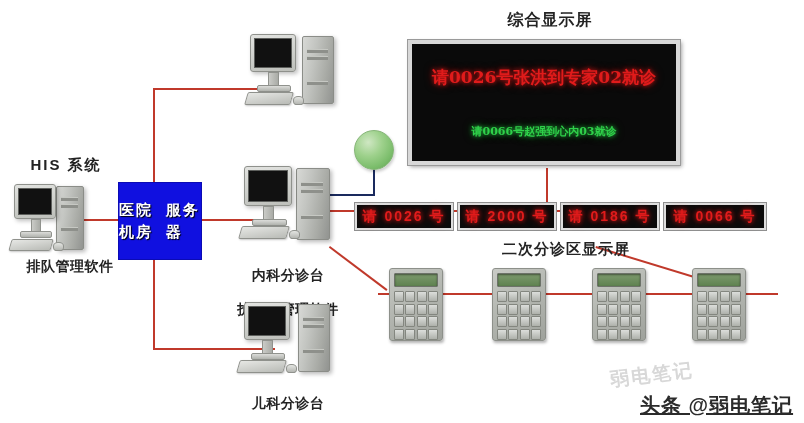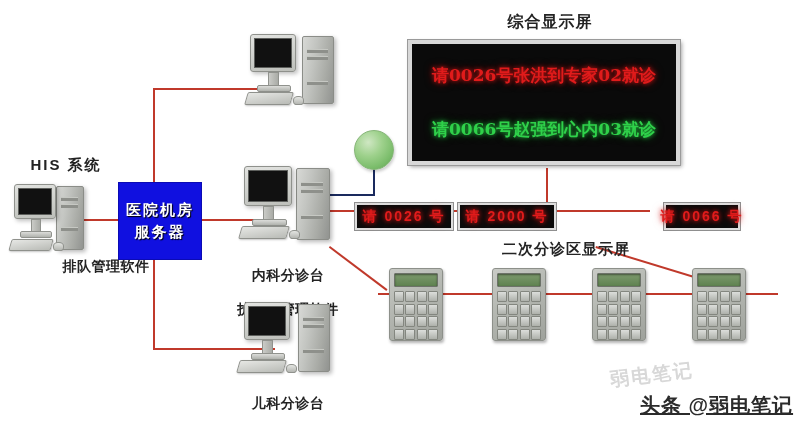--- a/index.html
+++ b/index.html
@@ -13,21 +13,21 @@
   .wire{position:absolute;background:#c0392b;}
   .wire.h{height:2px;}
   .wire.v{width:2px;}
   .wire-blue{position:absolute;background:#1a2a5e;}
   .wire-blue.h{height:2px;}
   .wire-blue.v{width:2px;}
   .wire-diag{position:absolute;height:2px;background:#c0392b;transform-origin:0 0;}
 
   
   #server{position:absolute;background:#1010e0;border:1px solid #0b0bb4;
-          display:flex;flex-direction:column;align-items:center;justify-content:center;
+          display:flex;flex-direction:row;align-items:center;justify-content:center;
           color:#fff;font-weight:bold;letter-spacing:2px;line-height:1.5;}
   #server span{display:block;text-shadow:1px 1px 1px #000;}
 
   
   #board{position:absolute;background:#0a0a0a;
          border:4px solid #d8d8d8;box-shadow:0 0 0 1px #9a9a9a, 2px 2px 4px rgba(0,0,0,.35);
          padding:4px 8px;box-sizing:border-box;
          display:flex;flex-direction:column;justify-content:space-around;}
   .ledline{font-family:"DejaVu Serif","Liberation Serif",serif;font-weight:bold;
            white-space:nowrap;letter-spacing:0px;text-align:center;}
@@ -124,21 +124,21 @@
     </div>
     <div class="mon" style="left:6px;top:2px;width:42px;height:35px;">
       <div class="scr"></div>
     </div>
     <div class="neck" style="left:23px;top:37px;width:8px;height:12px;"></div>
     <div class="base" style="left:12px;top:49px;width:30px;height:5px;"></div>
     <div class="kb" style="left:2px;top:57px;width:40px;height:10px;"></div>
     <div class="mouse" style="left:45px;top:60px;width:9px;height:7px;"></div>
   </div>
 
-  <div class="lbl" style="left:0px;top:258px;width:140px;font-size:14px;padding-left:36px;">排队管理软件</div>
+  <div class="lbl" style="left:0px;top:258px;width:140px;font-size:14px;">排队管理软件</div>
 
   <div id="server" style="left:118px;top:182px;width:82px;height:76px;font-size:15px;">
     <span>医院机房</span>
     <span>服务器</span>
   </div>
 
   <div class="pc" style="left:236px;top:34px;width:100px;height:76px;">
     <div class="tower" style="width:30px;height:66px;right:2px;top:2px;">
       <div class="bay" style="top:12px;"></div>
         <div class="bay" style="top:19px;"></div>
@@ -189,34 +189,37 @@
     <div class="mouse" style="left:54px;top:62px;width:9px;height:7px;"></div>
   </div>
 
   <div class="lbl" style="left:203px;top:378px;width:170px;font-size:14px;">
     <span>儿科分诊台</span><br>
     
   </div>
 
   <div id="sphere" style="left:354px;top:130px;width:38px;height:38px;"></div>
 
-  <div class="lbl" style="left:460px;top:12px;width:180px;font-size:16px;letter-spacing:1px;">综合显示屏</div>
+  <div class="lbl" style="left:460px;top:12px;width:180px;font-size:16px;letter-spacing:1px;font-family:Liberation Mono, monospace;">综合显示屏</div>
 
   <div id="board" style="left:408px;top:40px;width:272px;height:125px;">
     <div class="ledline led-red" style="font-size:17px;">请0026号张洪到专家02就诊</div>
-    <div class="ledline led-green" style="font-size:17px;">请0066号赵强到心内03就诊</div>
+    <div class="ledline led-green" style="font-size:11px;">请0066号赵强到心内03就诊</div>
   </div>
 
   <div class="strip" style="left:355px;top:203px;width:98px;height:27px;">
     <span>请 0026 号</span>
   </div>
   <div class="strip" style="left:458px;top:203px;width:98px;height:27px;">
     <span>请 2000 号</span>
   </div>
-  <div class="strip" style="left:664px;top:203px;width:76px;height:27px;">
+  <div class="strip" style="left:561px;top:203px;width:98px;height:27px;">
+    <span>请 0186 号</span>
+  </div>
+  <div class="strip" style="left:664px;top:203px;width:102px;height:27px;">
     <span>请 0066 号</span>
   </div>
 
   <div class="lbl" style="left:466px;top:240px;width:200px;font-size:15px;letter-spacing:1px;">二次分诊区显示屏</div>
 
   <div class="keypad" style="left:389px;top:268px;">
     <div class="kp-screen"></div>
     <div class="kp-grid">
       <div class="kp-key"></div>
         <div class="kp-key"></div>

